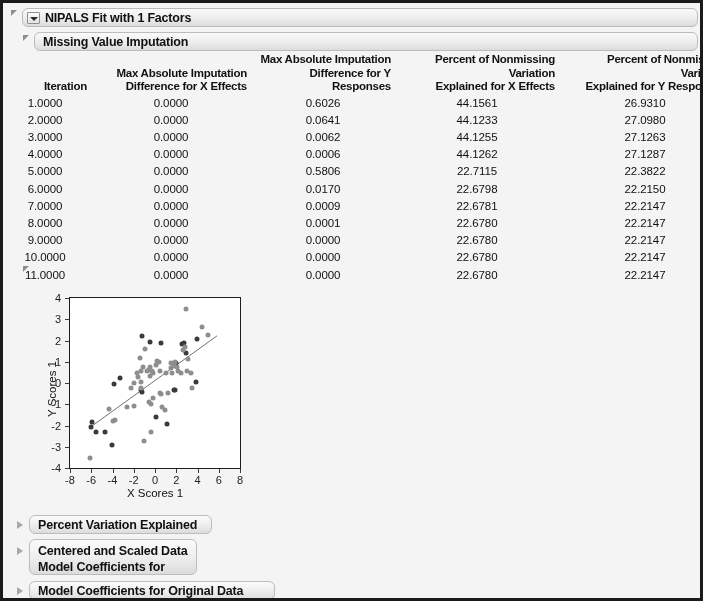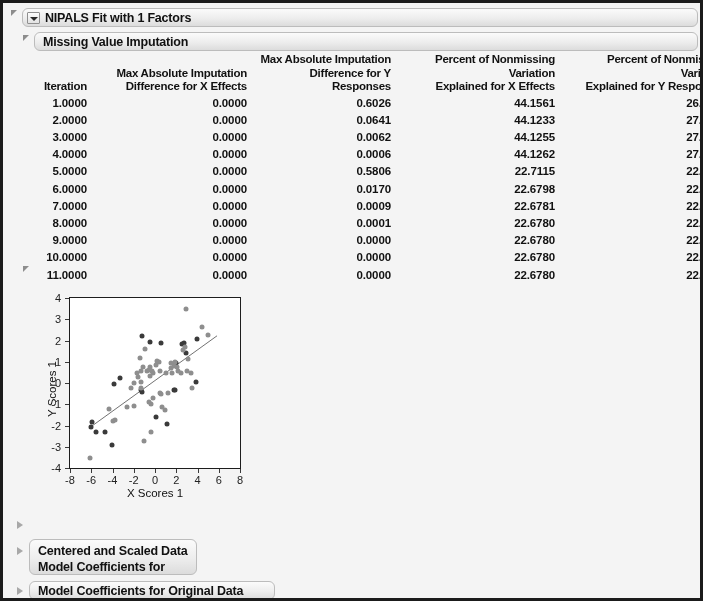--- a/index.html
+++ b/index.html
@@ -79,25 +79,24 @@
   #imp-table th{
     font-weight:bold;
     text-align:right;
     vertical-align:bottom;
     padding:0 8px 1px 0;
     line-height:13.5px;
     letter-spacing:-0.25px;
     white-space:normal;
   }
   #imp-table td{
-    text-align:right;
+    text-align:center;
     padding:1px 8px 1px 0;
     line-height:15.2px;
     letter-spacing:-0.1px;
-    font-weight:bold;
   }
   
   #plot-wrap{
     position:absolute;
     left:26px;top:288px;
     width:240px;height:210px;
   }
   #plot-frame{
     position:absolute;
     left:40px;top:6px;
@@ -398,20 +397,23 @@
       <div class="lbly" style="left: 8px; width: 24px; top: 70.75px;">1</div>
       <div class="ticky" style="left: 36px; top: 49.5px;"></div>
       <div class="lbly" style="left: 8px; width: 24px; top: 49.5px;">2</div>
       <div class="ticky" style="left: 36px; top: 28.25px;"></div>
       <div class="lbly" style="left: 8px; width: 24px; top: 28.25px;">3</div>
       <div class="ticky" style="left: 36px; top: 7px;"></div>
       <div class="lbly" style="left: 8px; width: 24px; top: 7px;">4</div>
     </div>
 
   <div class="tri-closed" style="left:14px;top:518px;"></div>
+  <div class="outlinebox" style="left:26px;top:512px;width:183px;height:19px;">
+    <div class="ttl">Percent Variation Explained</div>
+  </div>
 
   <div class="tri-closed" style="left:14px;top:544px;"></div>
   <div class="outlinebox" style="left:26px;top:536px;width:168px;height:36px;">
     <div class="ttl two-line">
       <div>Centered and Scaled Data</div>
       <div>Model Coefficients for</div>
     </div>
   </div>
 
   <div class="tri-closed" style="left:14px;top:584px;"></div>

